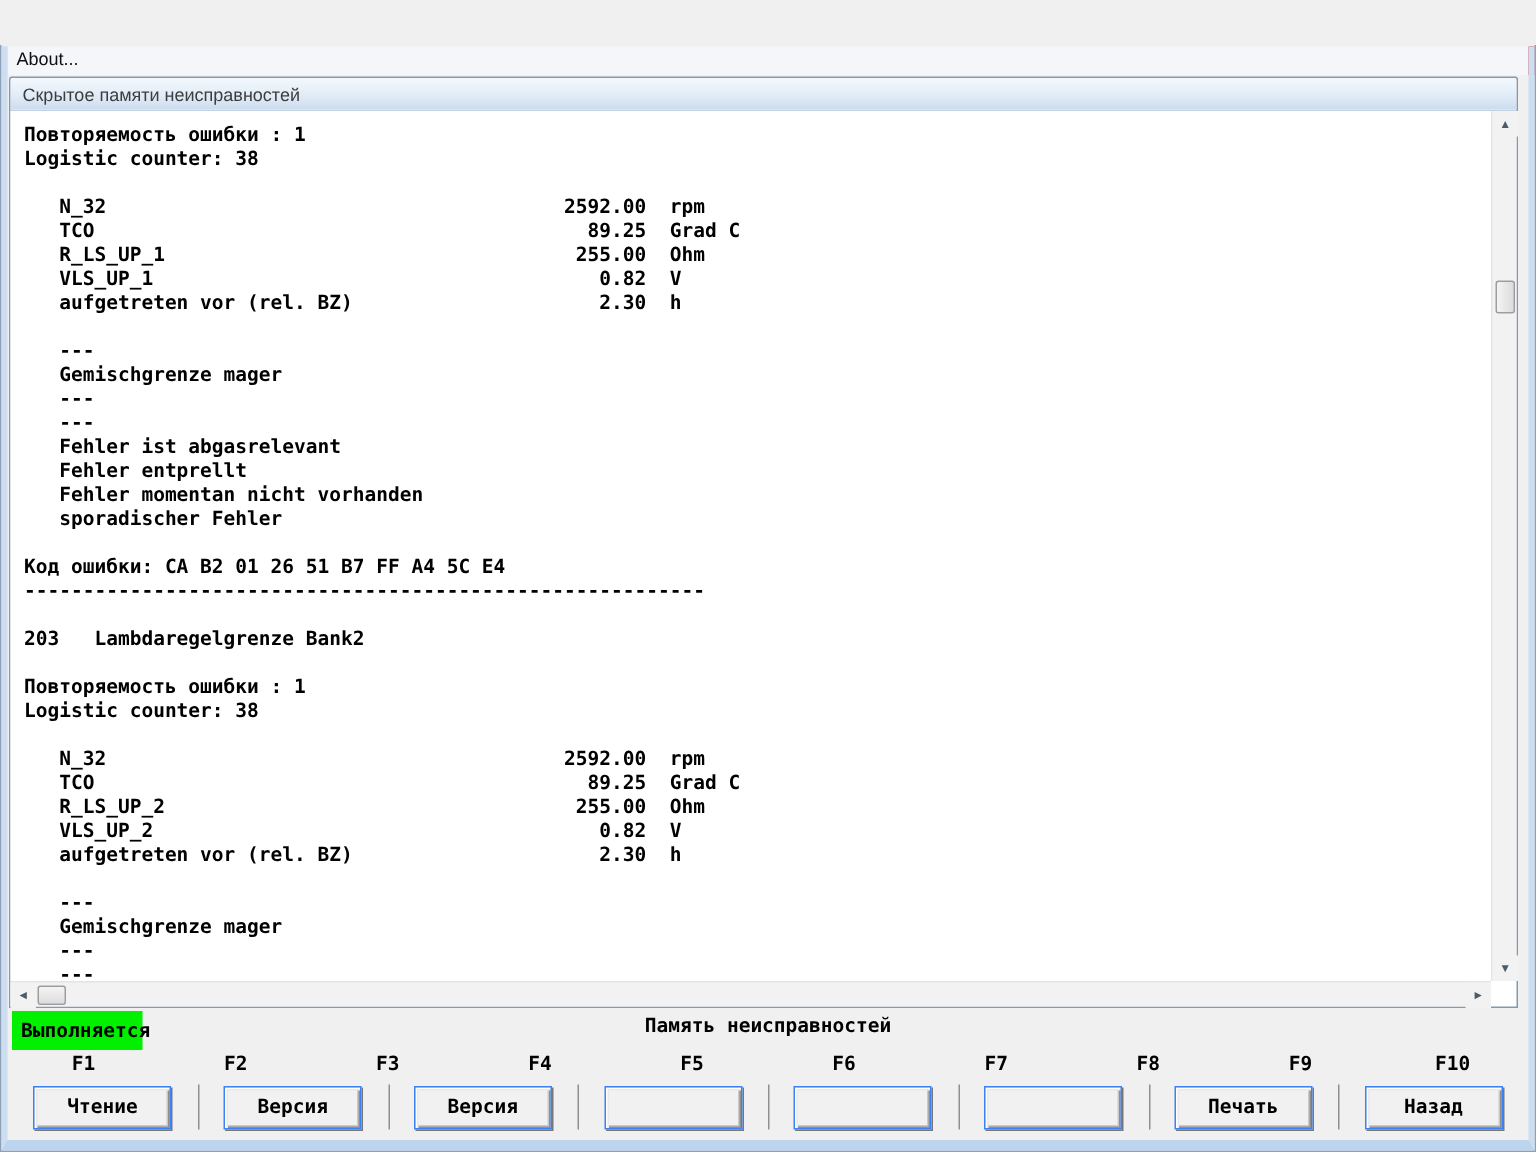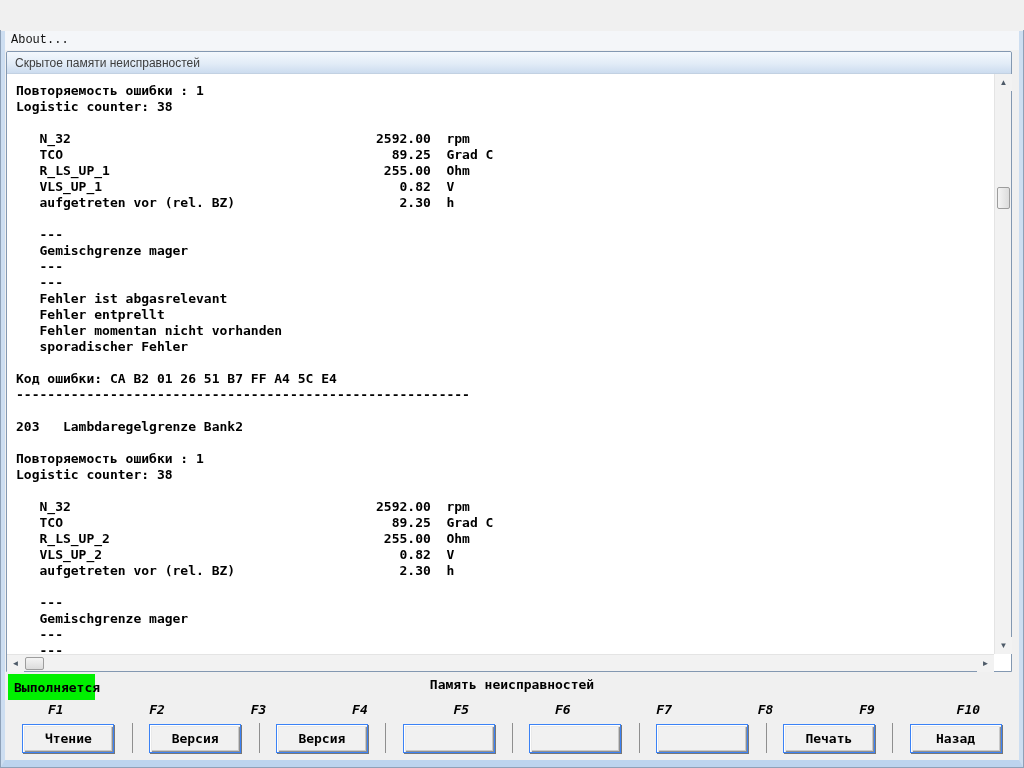--- a/index.html
+++ b/index.html
@@ -31,22 +31,22 @@
   .capbtn.close {
     width:46px; border-radius:0 3px 3px 0; border-left:none; border-color:#7e3527;
     background:linear-gradient(#efa794,#dd6d52 45%,#c84e33 50%,#d3604a);
     color:#fff; font-weight:bold; font-size:12px;
   }
   .min-glyph { width:12px; height:3px; background:#30373f; margin-top:8px; }
   .max-glyph { width:10px; height:8px; border:2px solid #9aa5b1; background:#dfe5ec; }
   
   .menubar {
     position:absolute; left:1px; top:31px; width:1022px; height:19px;
-    background:#f4f6f9; display:flex; align-items:center;
-    border-left:4px solid #cfdff2; border-right:4px solid #b91c1c;font-family:Liberation Mono, monospace;
+    background:#f4f6f9; display:flex; 
+    border-left:4px solid #cfdff2; border-right:4px solid #b91c1c;
   }
   .menu-item { font-size:12px; color:#111; padding:1px 6px 2px 6px; }
   
   .frame {
     position:absolute; left:0; top:30px; width:1024px; height:738px;
     border-left:1px solid #8ea1b8; border-right:1px solid #8ea1b8; border-bottom:1px solid #8ea1b8;
     pointer-events:none; z-index:40;
   }
   .frame-inner {
     position:absolute; left:1px; top:31px; width:1022px; height:736px;
@@ -102,21 +102,21 @@
     display:flex; align-items:center; padding-left:6px;
     font-family:"DejaVu Sans Mono",monospace; font-weight:bold; font-size:13px; color:#000;text-align:right;
   }
   .panel-title {
     position:absolute; left:0; top:5px; width:100%; text-align:center;
     font-family:"DejaVu Sans Mono",monospace; font-weight:bold; font-size:13px; color:#000;
   }
   .fkey-labels { position:absolute; left:0; top:30px; width:1014px; height:18px; display:flex; }
   .fkey-labels .fcell {
     flex:1 1 0; text-align:center;
-    font-family:"DejaVu Sans Mono",monospace; font-weight:bold; font-size:13px; color:#000;font-style:italic;
+    font-family:"DejaVu Sans Mono",monospace; font-weight:bold; font-size:13px; color:#000;
   }
   .fkey-buttons { position:absolute; left:0; top:50px; width:1014px; height:32px; display:flex; }
   .fkey-buttons .bcell {
     flex:1 1 0; display:flex; align-items:center; justify-content:center; position:relative;
   }
   .fkey-buttons .bcell + .bcell::before {
     content:""; position:absolute; left:0; top:1px; bottom:1px; width:1px; background:#8f8f8f;
   }
   .fbtn {
     width:92px; height:29px; background:#f1f1f1; border:1px solid #3b82f6;

